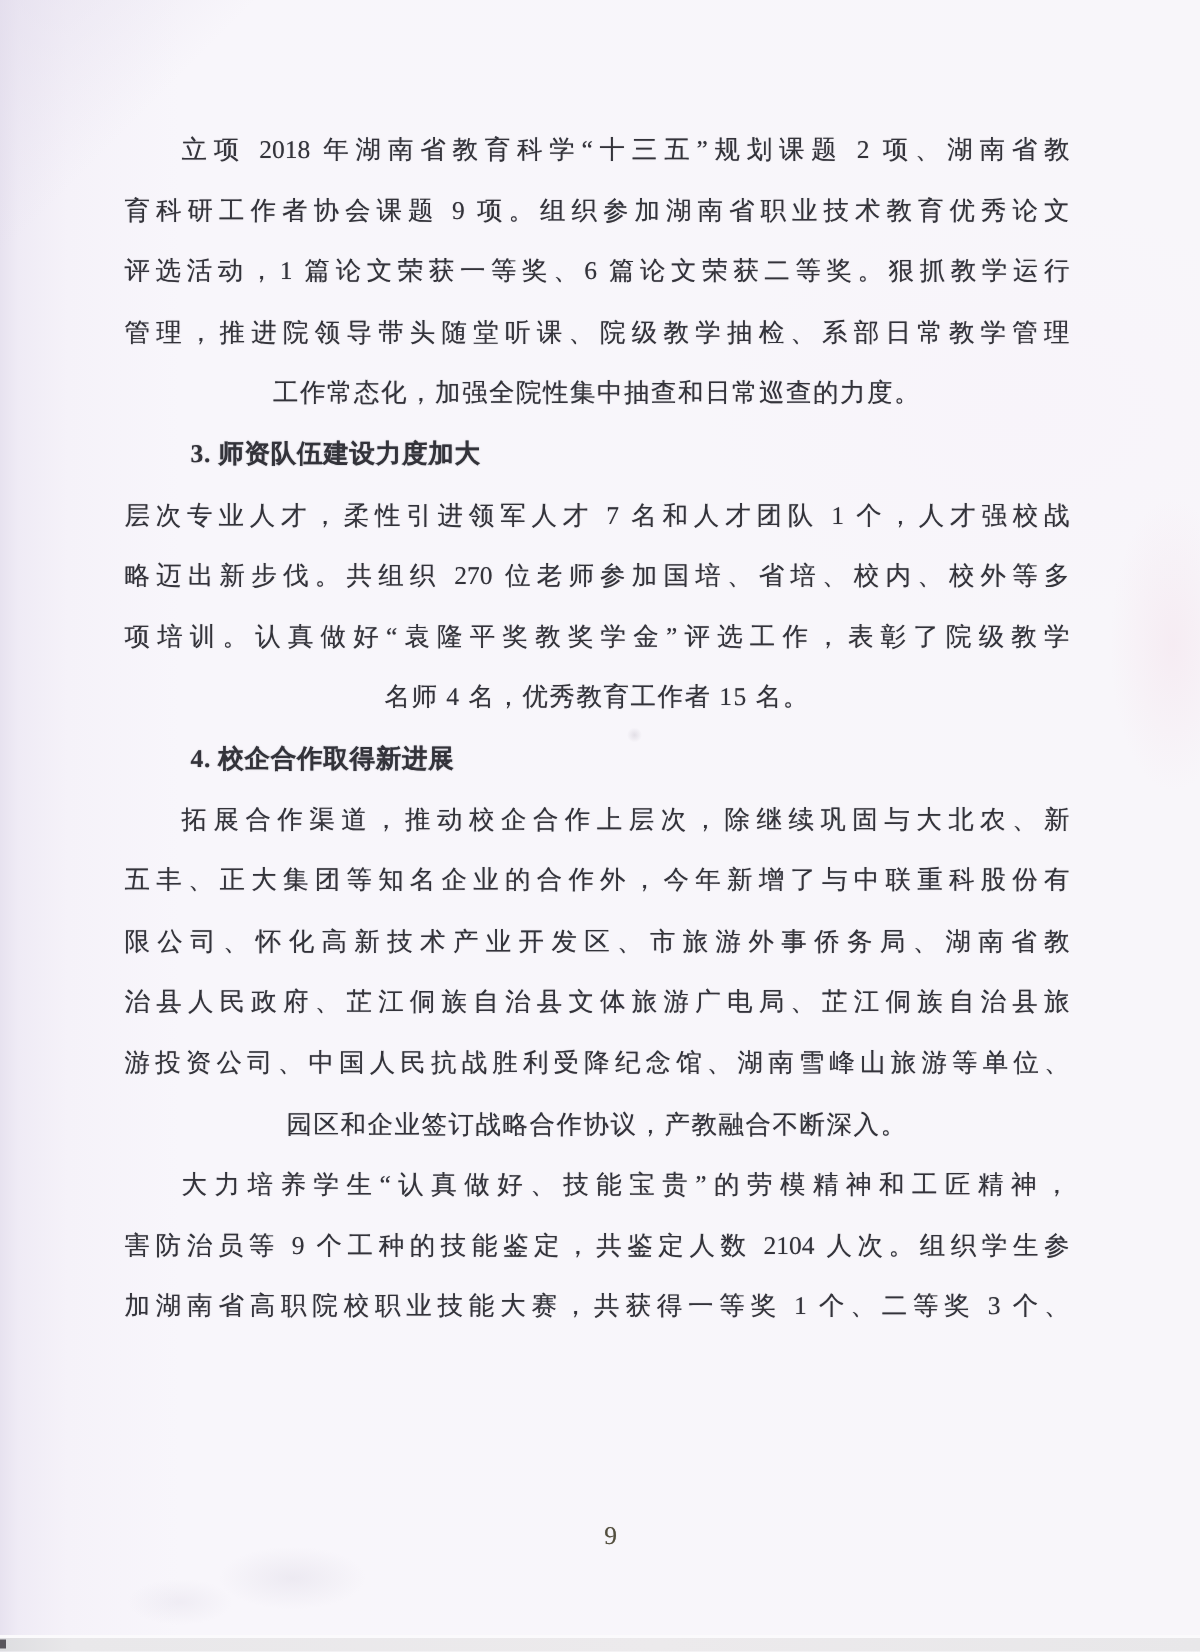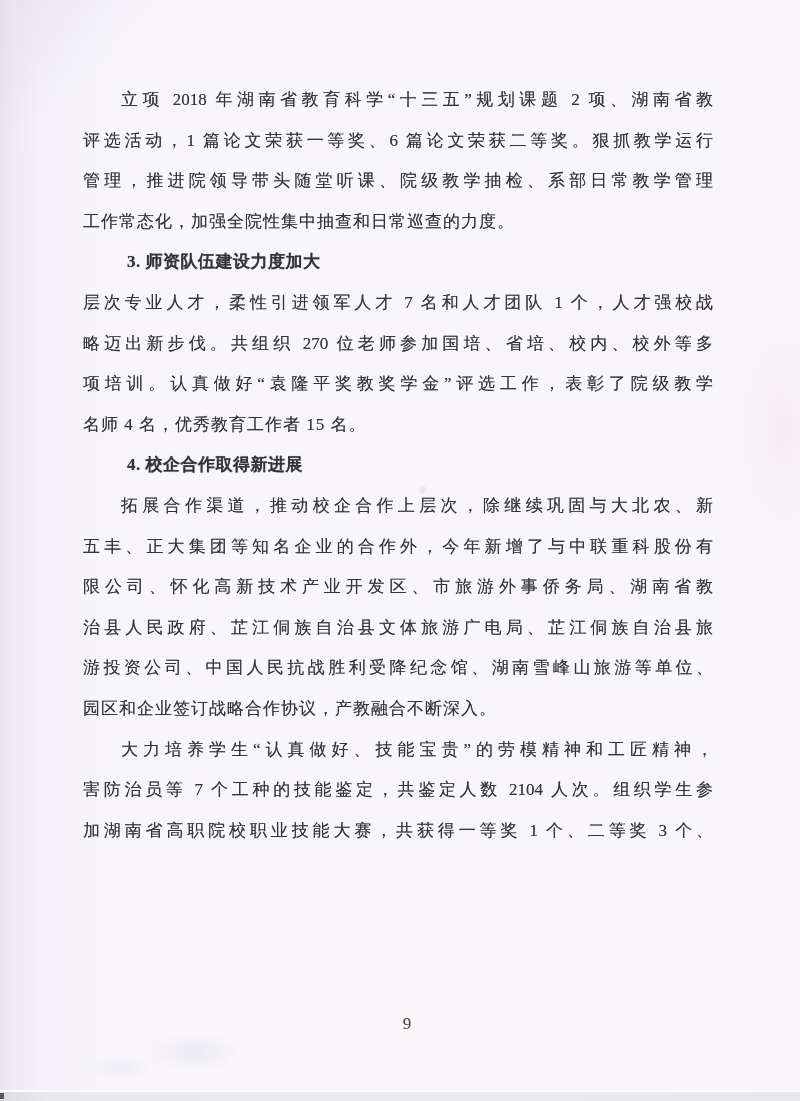--- a/index.html
+++ b/index.html
@@ -43,21 +43,21 @@
     height: 40.6px; line-height: 40.6px;
     font-size: 17px;
     text-shadow: 0 0 0.6px rgba(55,55,65,0.55);
   }
   .line.full, .line.first {
     text-align: justify;
     text-align-last: justify;
     text-justify: inter-character;
   }
   .line.first { padding-left: 38px; }
-  .line.last { text-align: left; letter-spacing: 1px; }
+  .line.last { text-align: center; letter-spacing: 1px; }
   .line.heading {
     font-weight: bold;
     padding-left: 44px;
     letter-spacing: 0.5px;
     text-shadow: 0 0 0.8px rgba(40,40,50,0.6);
   }
   .pagenum {
     position: absolute; left: 83px; top: 1012px; width: 630px;
     padding-left: 18px; box-sizing: border-box;
     text-align: center;
@@ -66,36 +66,37 @@
     text-shadow: 0 0 0.5px rgba(85,80,60,0.5);
   }
 </style>
 </head>
 <body>
 
 <div class="page">
   <div class="noise"></div>
   <div class="content" id="content">
       <div class="line first">立项 2018 年湖南省教育科学“十三五”规划课题 2 项、湖南省教</div>
+      <div class="line full">育科研工作者协会课题 9 项。组织参加湖南省职业技术教育优秀论文</div>
       <div class="line full">评选活动，1 篇论文荣获一等奖、6 篇论文荣获二等奖。狠抓教学运行</div>
       <div class="line full">管理，推进院领导带头随堂听课、院级教学抽检、系部日常教学管理</div>
       <div class="line last">工作常态化，加强全院性集中抽查和日常巡查的力度。</div>
       <div class="line heading">3. 师资队伍建设力度加大</div>
       <div class="line full">层次专业人才，柔性引进领军人才 7 名和人才团队 1 个，人才强校战</div>
       <div class="line full">略迈出新步伐。共组织 270 位老师参加国培、省培、校内、校外等多</div>
       <div class="line full">项培训。认真做好“袁隆平奖教奖学金”评选工作，表彰了院级教学</div>
       <div class="line last">名师 4 名，优秀教育工作者 15 名。</div>
       <div class="line heading">4. 校企合作取得新进展</div>
       <div class="line first">拓展合作渠道，推动校企合作上层次，除继续巩固与大北农、新</div>
       <div class="line full">五丰、正大集团等知名企业的合作外，今年新增了与中联重科股份有</div>
       <div class="line full">限公司、怀化高新技术产业开发区、市旅游外事侨务局、湖南省教</div>
       <div class="line full">治县人民政府、芷江侗族自治县文体旅游广电局、芷江侗族自治县旅</div>
       <div class="line full">游投资公司、中国人民抗战胜利受降纪念馆、湖南雪峰山旅游等单位、</div>
       <div class="line last">园区和企业签订战略合作协议，产教融合不断深入。</div>
       <div class="line first">大力培养学生“认真做好、技能宝贵”的劳模精神和工匠精神，</div>
-      <div class="line full">害防治员等 7 个工种的技能鉴定，共鉴定人数 2104 人次。组织学生参</div>
+      <div class="line full">害防治员等 9 个工种的技能鉴定，共鉴定人数 2104 人次。组织学生参</div>
       <div class="line full">加湖南省高职院校职业技能大赛，共获得一等奖 1 个、二等奖 3 个、</div>
     </div>
   <div class="pagenum">9</div>
   <div class="bottom-strip">
     <div class="corner-mark"></div>
   </div>
 </div>
 
 </body></html>

